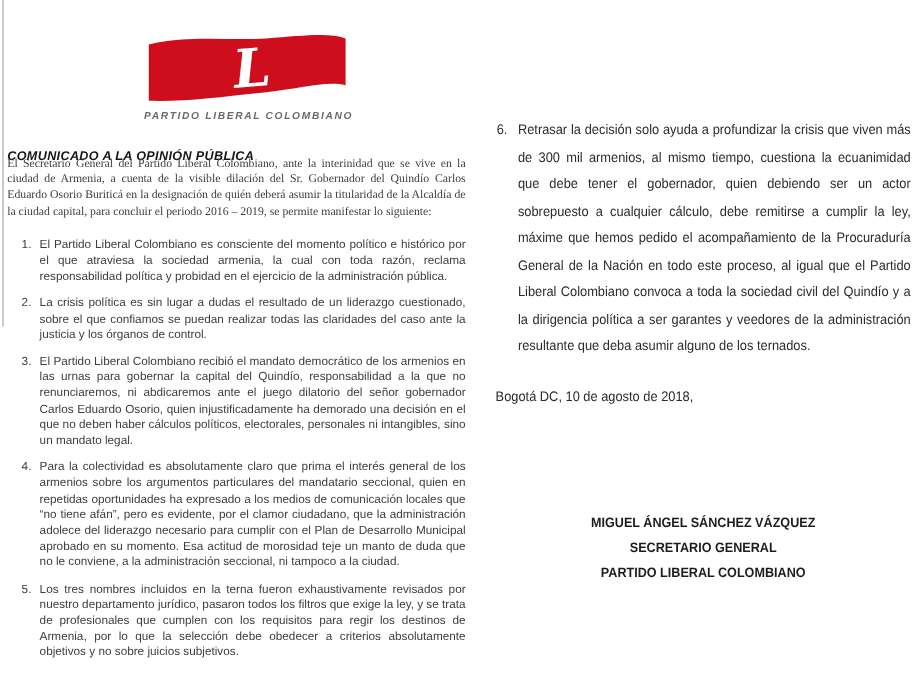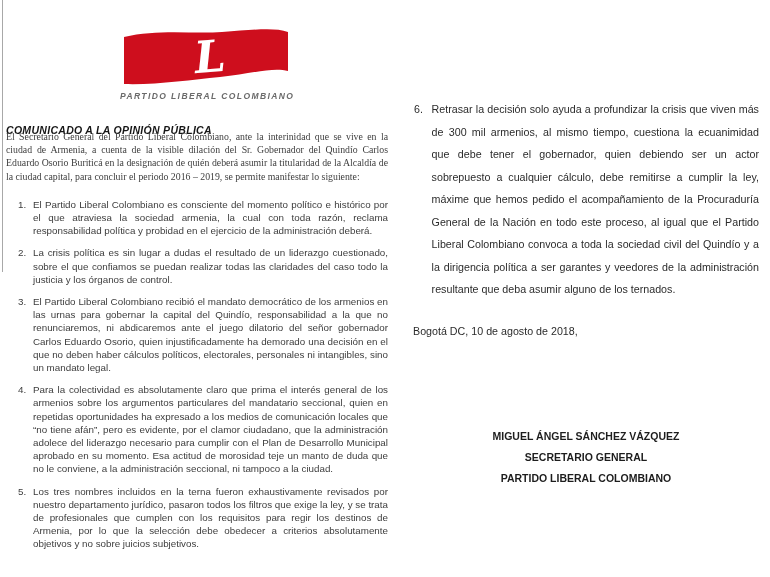--- a/index.html
+++ b/index.html
@@ -110,25 +110,25 @@
     <div class="logo-caption">PARTIDO LIBERAL COLOMBIANO</div>
   </div>
 
   <div class="title">COMUNICADO A LA OPINIÓN PÚBLICA</div>
 
   <div class="left-col">
     <p class="intro">El Secretario General del Partido Liberal Colombiano, ante la interinidad que se vive en la ciudad de Armenia, a cuenta de la visible dilación del Sr. Gobernador del Quindío Carlos Eduardo Osorio Buriticá en la designación de quién deberá asumir la titularidad de la Alcaldía de la ciudad capital, para concluir el periodo 2016 – 2019, se permite manifestar lo siguiente:</p>
 
     <div class="item">
       <span class="num">1.</span>
-      <span class="txt">El Partido Liberal Colombiano es consciente del momento político e histórico por el que atraviesa la sociedad armenia, la cual con toda razón, reclama responsabilidad política y probidad en el ejercicio de la administración deberá.</span>
+      <span class="txt">El Partido Liberal Colombiano es consciente del momento político e histórico por el que atraviesa la sociedad armenia, la cual con toda razón, reclama responsabilidad política y probidad en el ejercicio de la administración pública.</span>
     </div>
     <div class="item">
       <span class="num">2.</span>
-      <span class="txt">La crisis política es sin lugar a dudas el resultado de un liderazgo cuestionado, sobre el que confiamos se puedan realizar todas las claridades del caso todo la justicia y los órganos de control.</span>
+      <span class="txt">La crisis política es sin lugar a dudas el resultado de un liderazgo cuestionado, sobre el que confiamos se puedan realizar todas las claridades del caso ante la justicia y los órganos de control.</span>
     </div>
     <div class="item">
       <span class="num">3.</span>
       <span class="txt">El Partido Liberal Colombiano recibió el mandato democrático de los armenios en las urnas para gobernar la capital del Quindío, responsabilidad a la que no renunciaremos, ni abdicaremos ante el juego dilatorio del señor gobernador Carlos Eduardo Osorio, quien injustificadamente ha demorado una decisión en el que no deben haber cálculos políticos, electorales, personales ni intangibles, sino un mandato legal.</span>
     </div>
     <div class="item">
       <span class="num">4.</span>
       <span class="txt">Para la colectividad es absolutamente claro que prima el interés general de los armenios sobre los argumentos particulares del mandatario seccional, quien en repetidas oportunidades ha expresado a los medios de comunicación locales que “no tiene afán”, pero es evidente, por el clamor ciudadano, que la administración adolece del liderazgo necesario para cumplir con el Plan de Desarrollo Municipal aprobado en su momento. Esa actitud de morosidad teje un manto de duda que no le conviene, a la administración seccional, ni tampoco a la ciudad.</span>
     </div>
     <div class="item">

